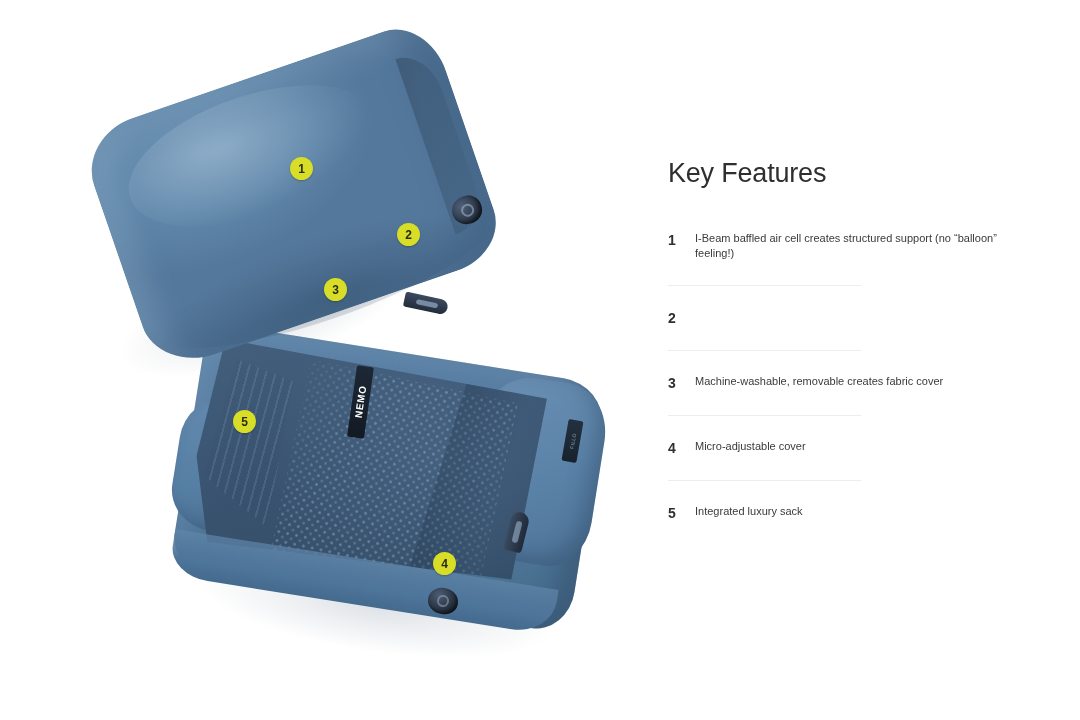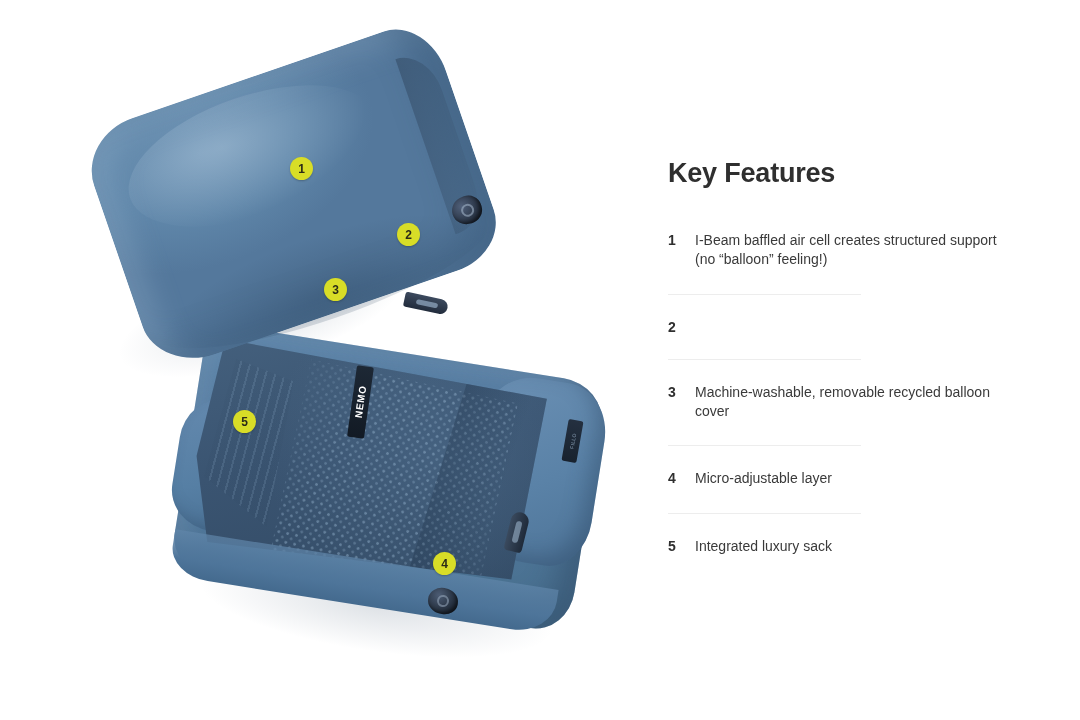--- a/index.html
+++ b/index.html
@@ -246,40 +246,40 @@
   }
 
   
   #features-panel {
     position:absolute;
     left:668px; top:158px;
     width:340px;
   }
   #features-heading {
     font-size:27px;
-    font-weight:700;
+    font-weight:400;
     color:#2f2f2f;
     letter-spacing:-.2px;
     margin-bottom:42px;
   }
   .feature-row {
     display:flex;
     align-items:flex-start;
     gap:17px;
     padding-bottom:24px;
   }
   .feature-num {
     font-size:14px;
     font-weight:700;
     color:#2f2f2f;
     min-width:10px;
     padding-top:1px;
   }
   .feature-text {
-    font-size:14px;
+    font-size:11px;
     line-height:1.38;
     color:#3a3a3a;
     max-width:305px;
   }
   .feature-divider {
     height:1px;
     background:#ededed;
     width:193px;
     margin-bottom:23px;
   }
@@ -357,26 +357,26 @@
         <div class="feature-num">1</div>
         <div class="feature-text">I-Beam baffled air cell creates structured support (no “balloon” feeling!)</div>
       </div>
       <div class="feature-divider"></div>
       <div class="feature-row">
         <div class="feature-num">2</div>
       </div>
       <div class="feature-divider"></div>
       <div class="feature-row">
         <div class="feature-num">3</div>
-        <div class="feature-text">Machine-washable, removable recycled balloon cover</div>
+        <div class="feature-text">Machine-washable, removable creates fabric cover</div>
       </div>
       <div class="feature-divider"></div>
       <div class="feature-row">
         <div class="feature-num">4</div>
-        <div class="feature-text">Micro-adjustable layer</div>
+        <div class="feature-text">Micro-adjustable cover</div>
       </div>
       <div class="feature-divider"></div>
       <div class="feature-row">
         <div class="feature-num">5</div>
         <div class="feature-text">Integrated luxury sack</div>
       </div>
     </div>
 </div>
 
 </body></html>

